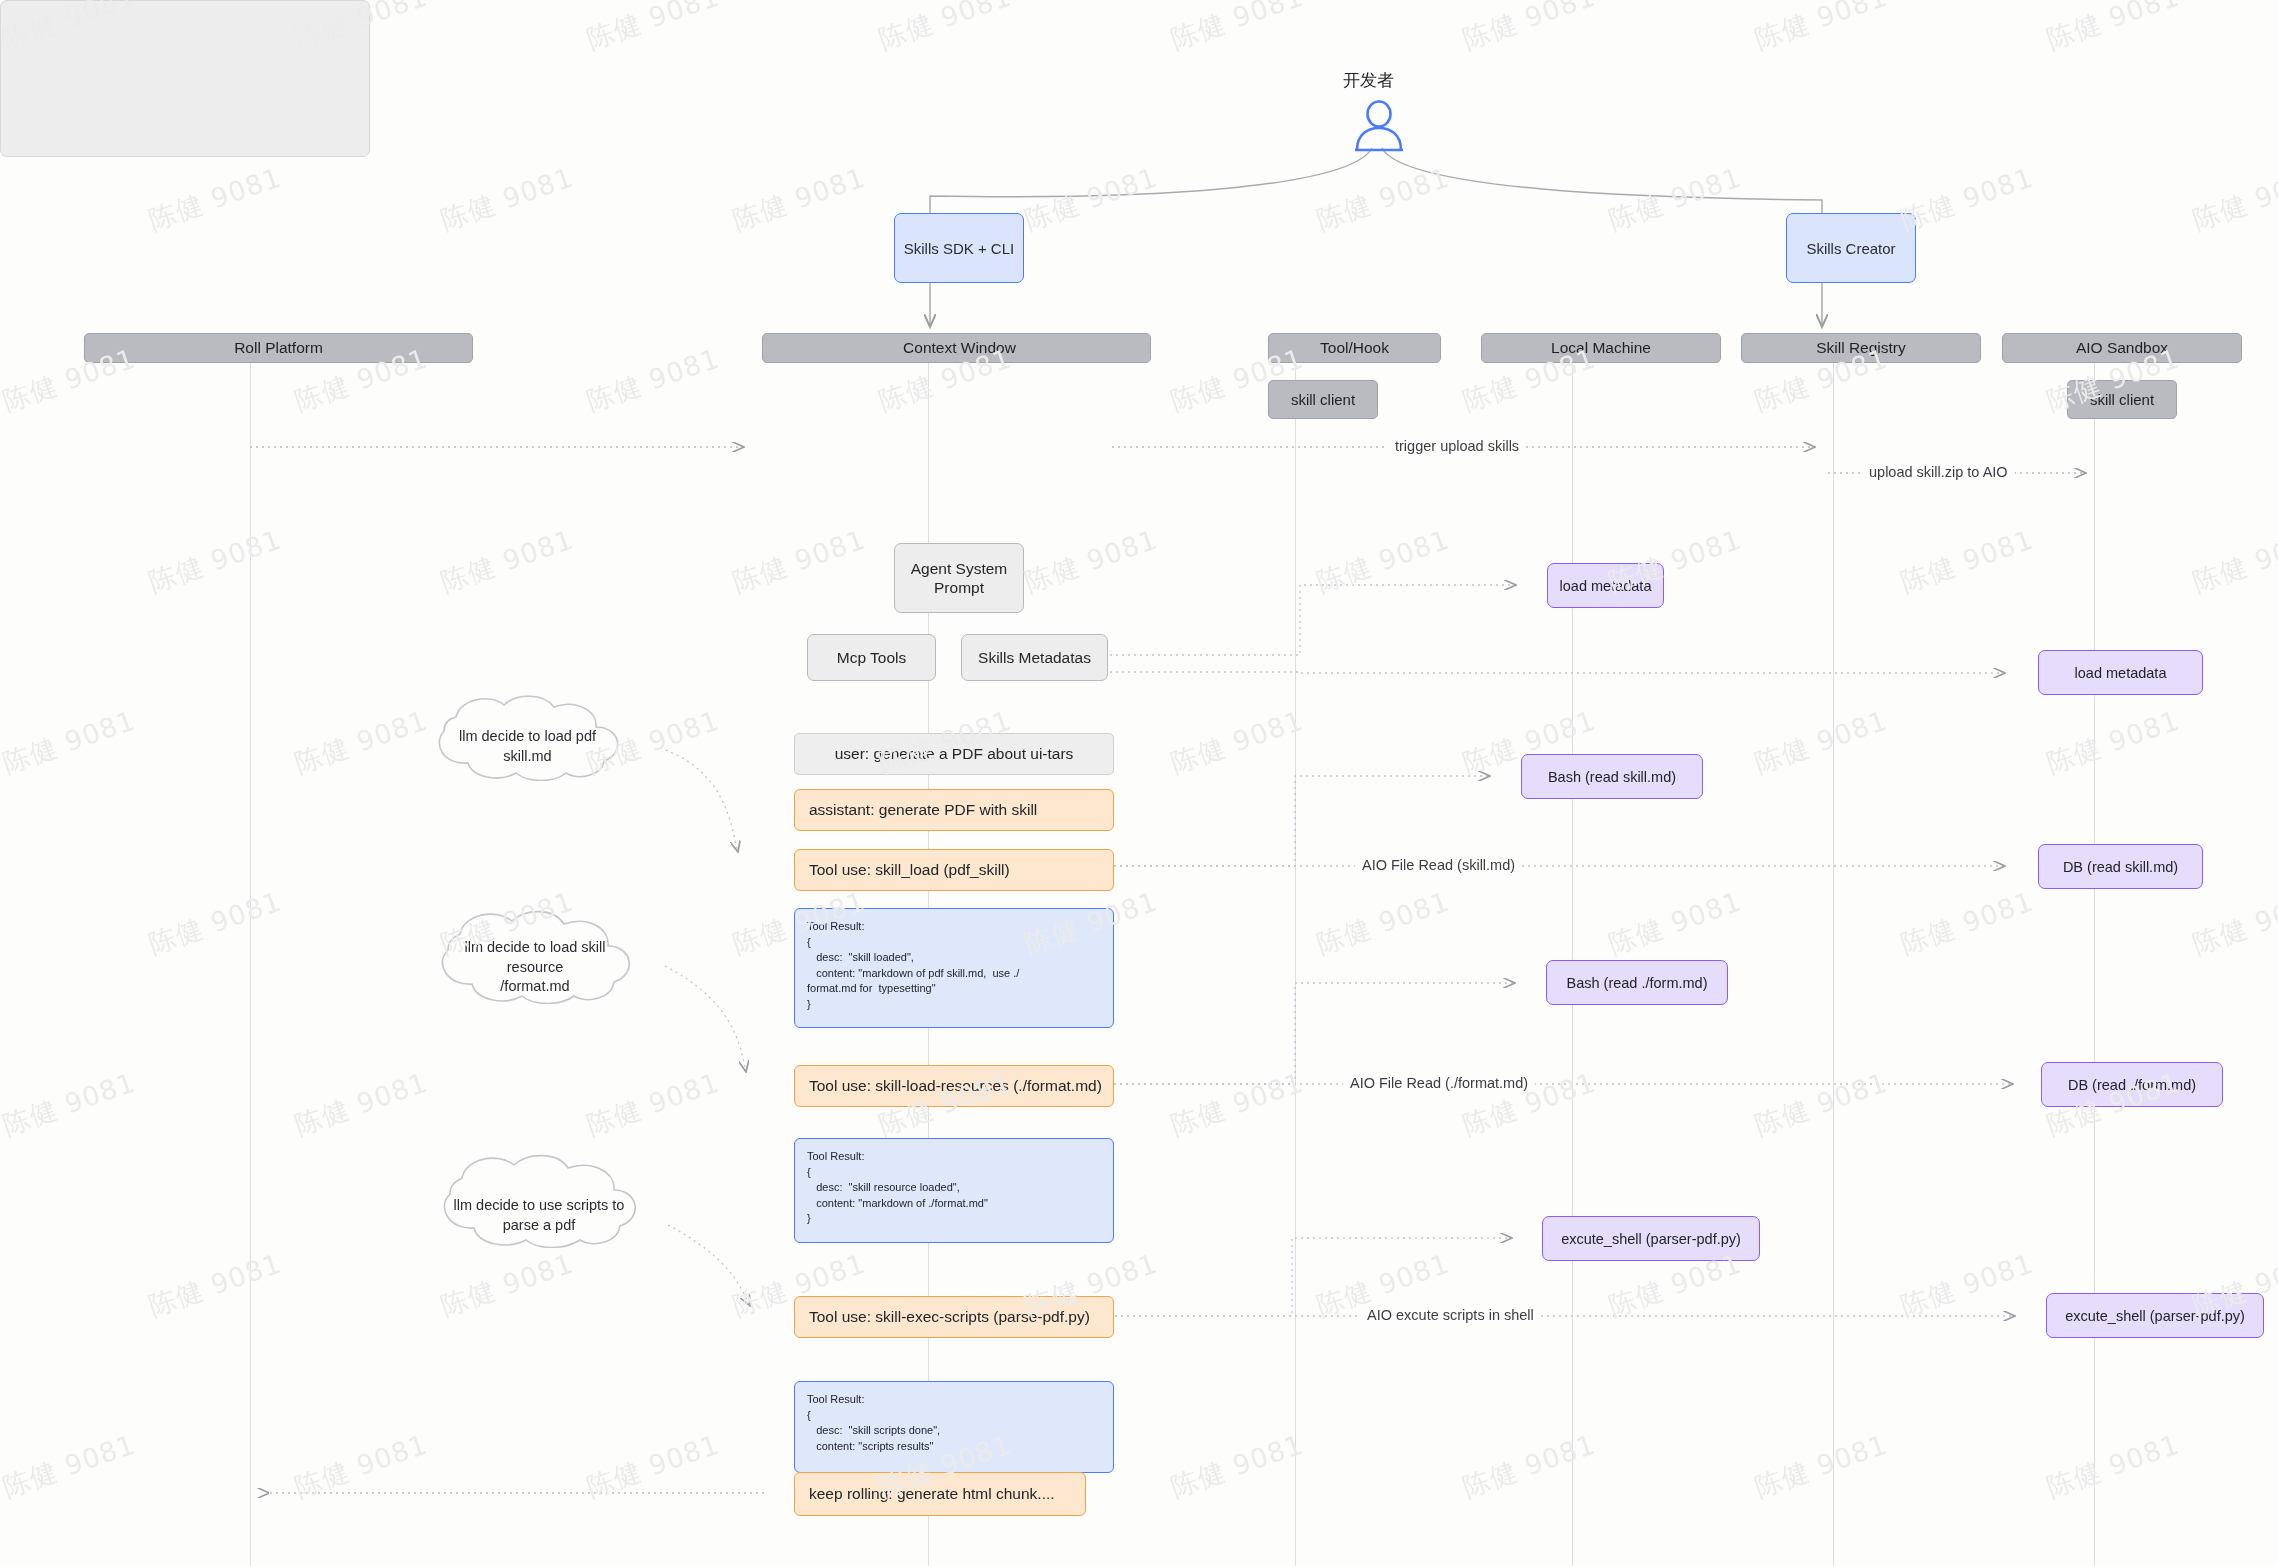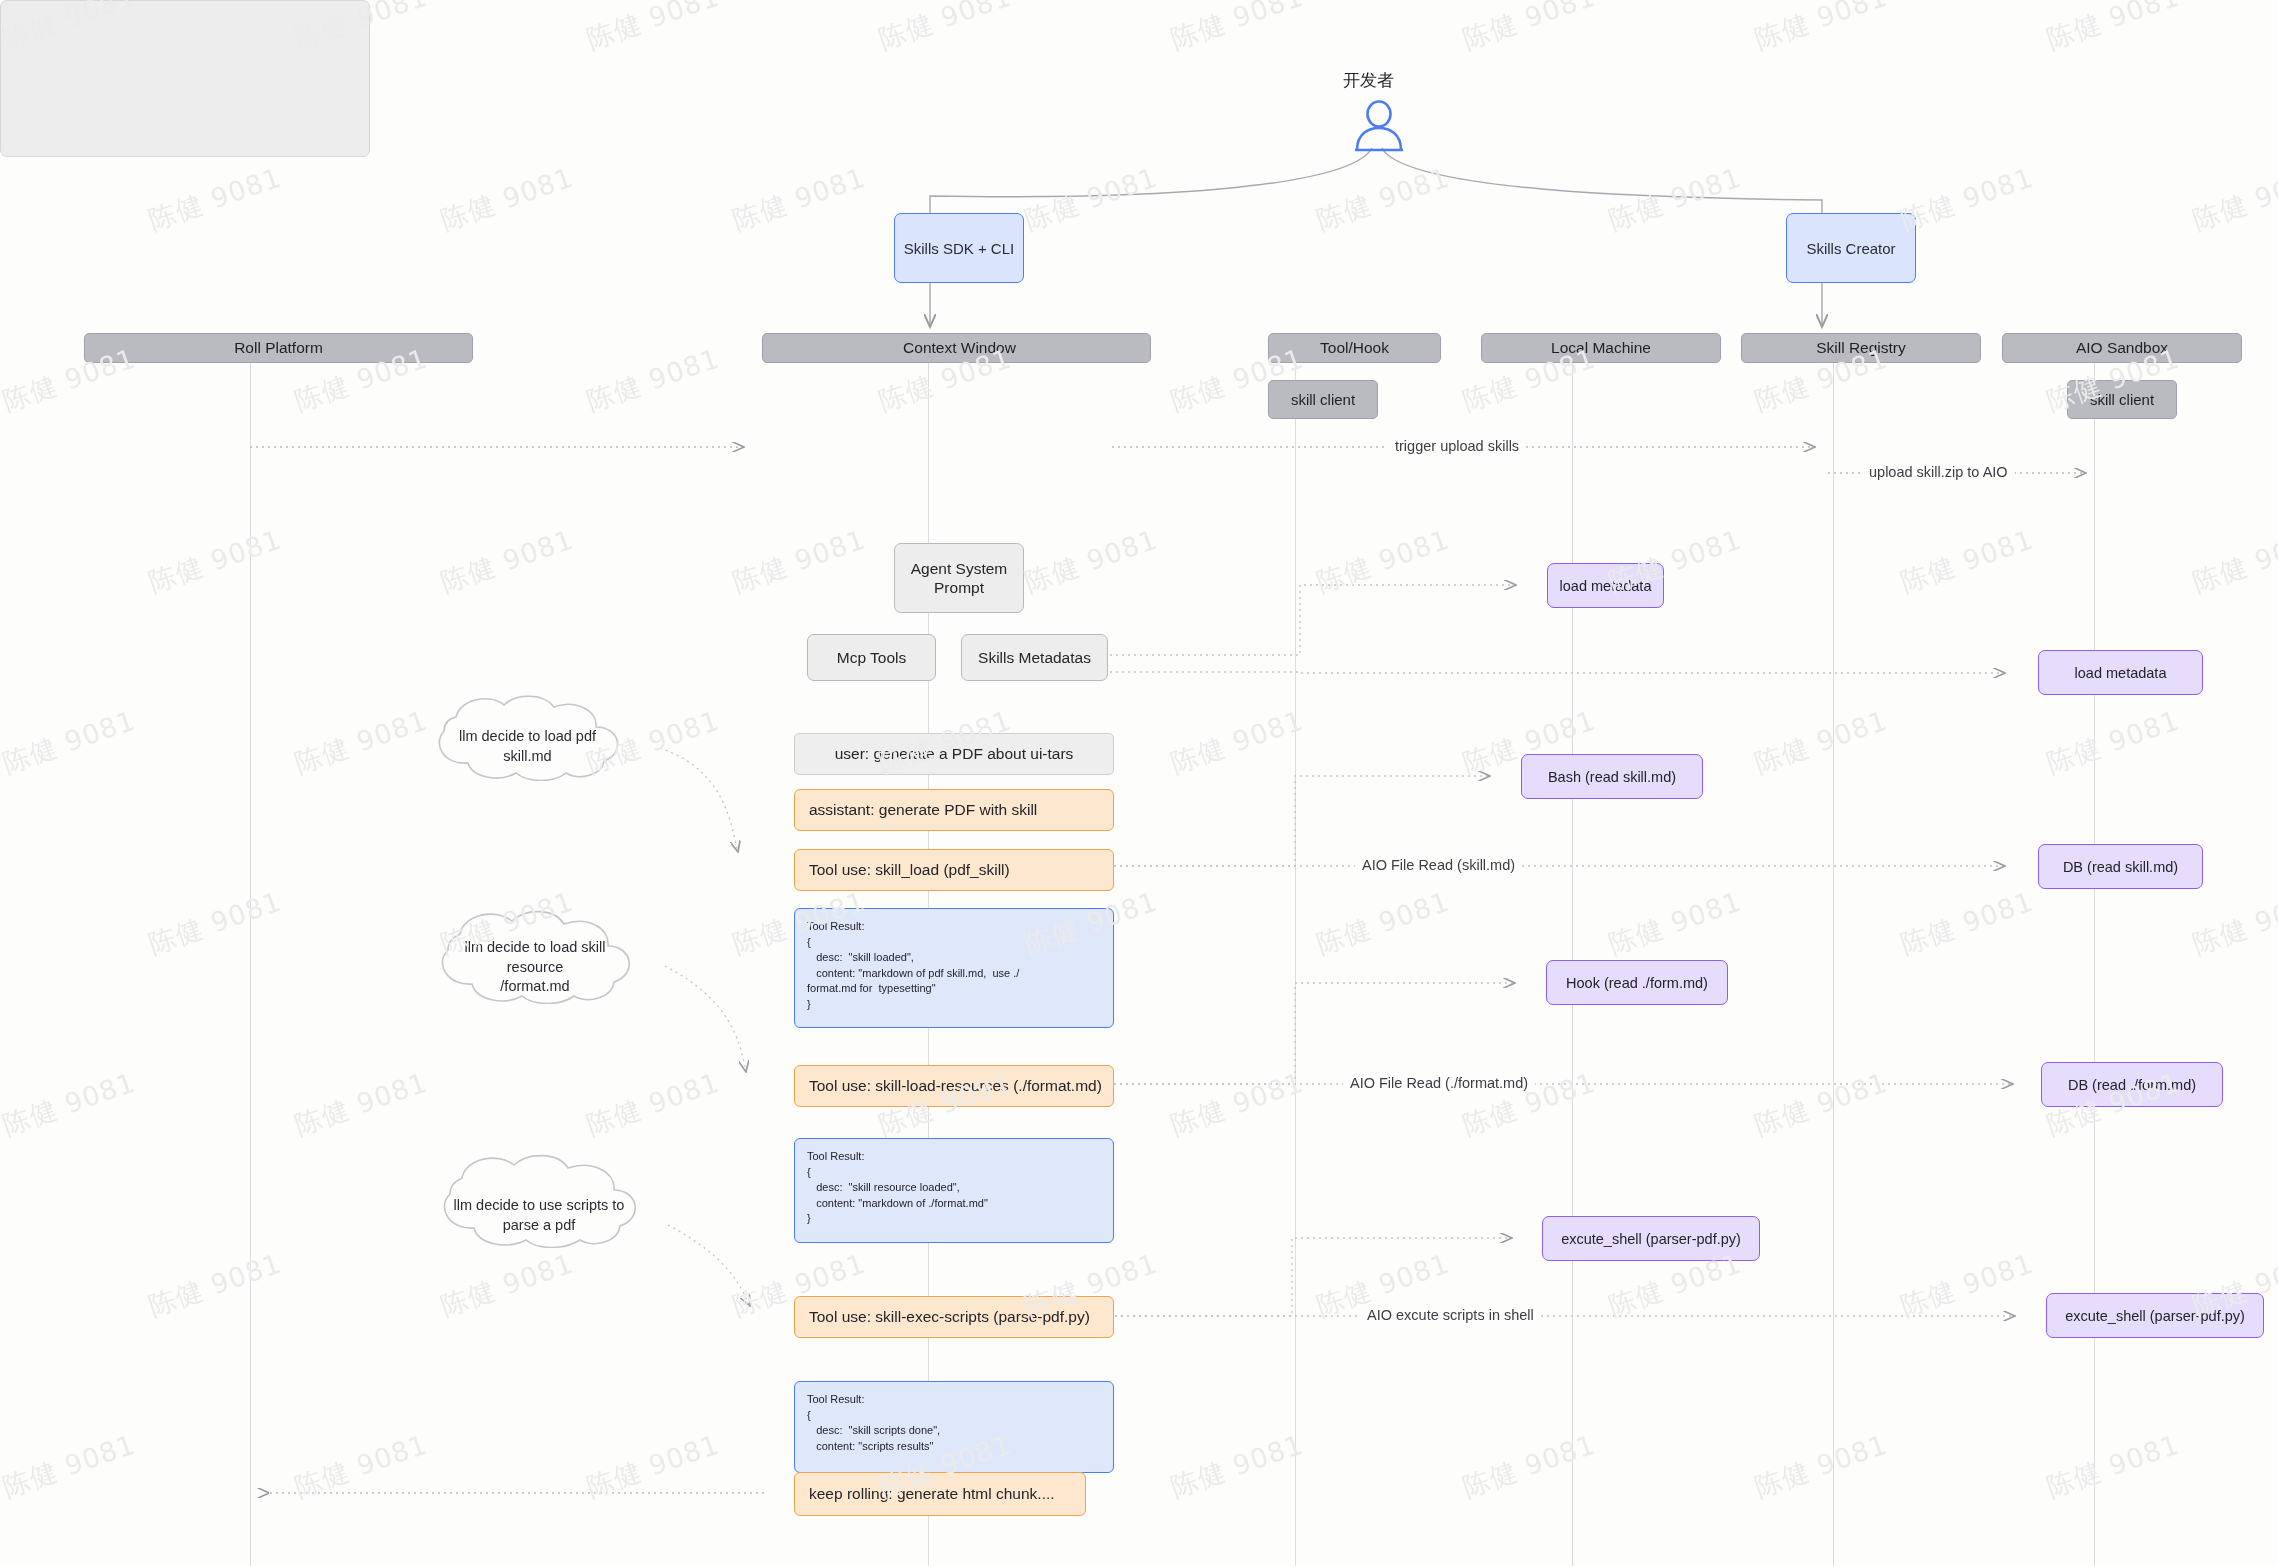--- a/index.html
+++ b/index.html
@@ -209,21 +209,21 @@
   </div>
 
   <div class="node purple-box" style="left:1493px;top:754px;width:182px;height:45px;">
     <span>Bash (read skill.md)</span>
   </div>
   <div class="node purple-box" style="left:2010px;top:844px;width:165px;height:45px;">
     <span>DB (read skill.md)</span>
   </div>
 
   <div class="node purple-box" style="left:1518px;top:960px;width:182px;height:45px;">
-    <span>Hook (read ./form.md)</span>
+    <span>Bash (read ./form.md)</span>
   </div>
   <div class="node purple-box" style="left:2013px;top:1062px;width:182px;height:45px;">
     <span>DB (read ./form.md)</span>
   </div>
 
   <div class="node purple-box" style="left:1514px;top:1216px;width:218px;height:45px;">
     <span>excute_shell (parser-pdf.py)</span>
   </div>
   <div class="node purple-box" style="left:2018px;top:1293px;width:218px;height:45px;">
     <span>excute_shell (parser-pdf.py)</span>

